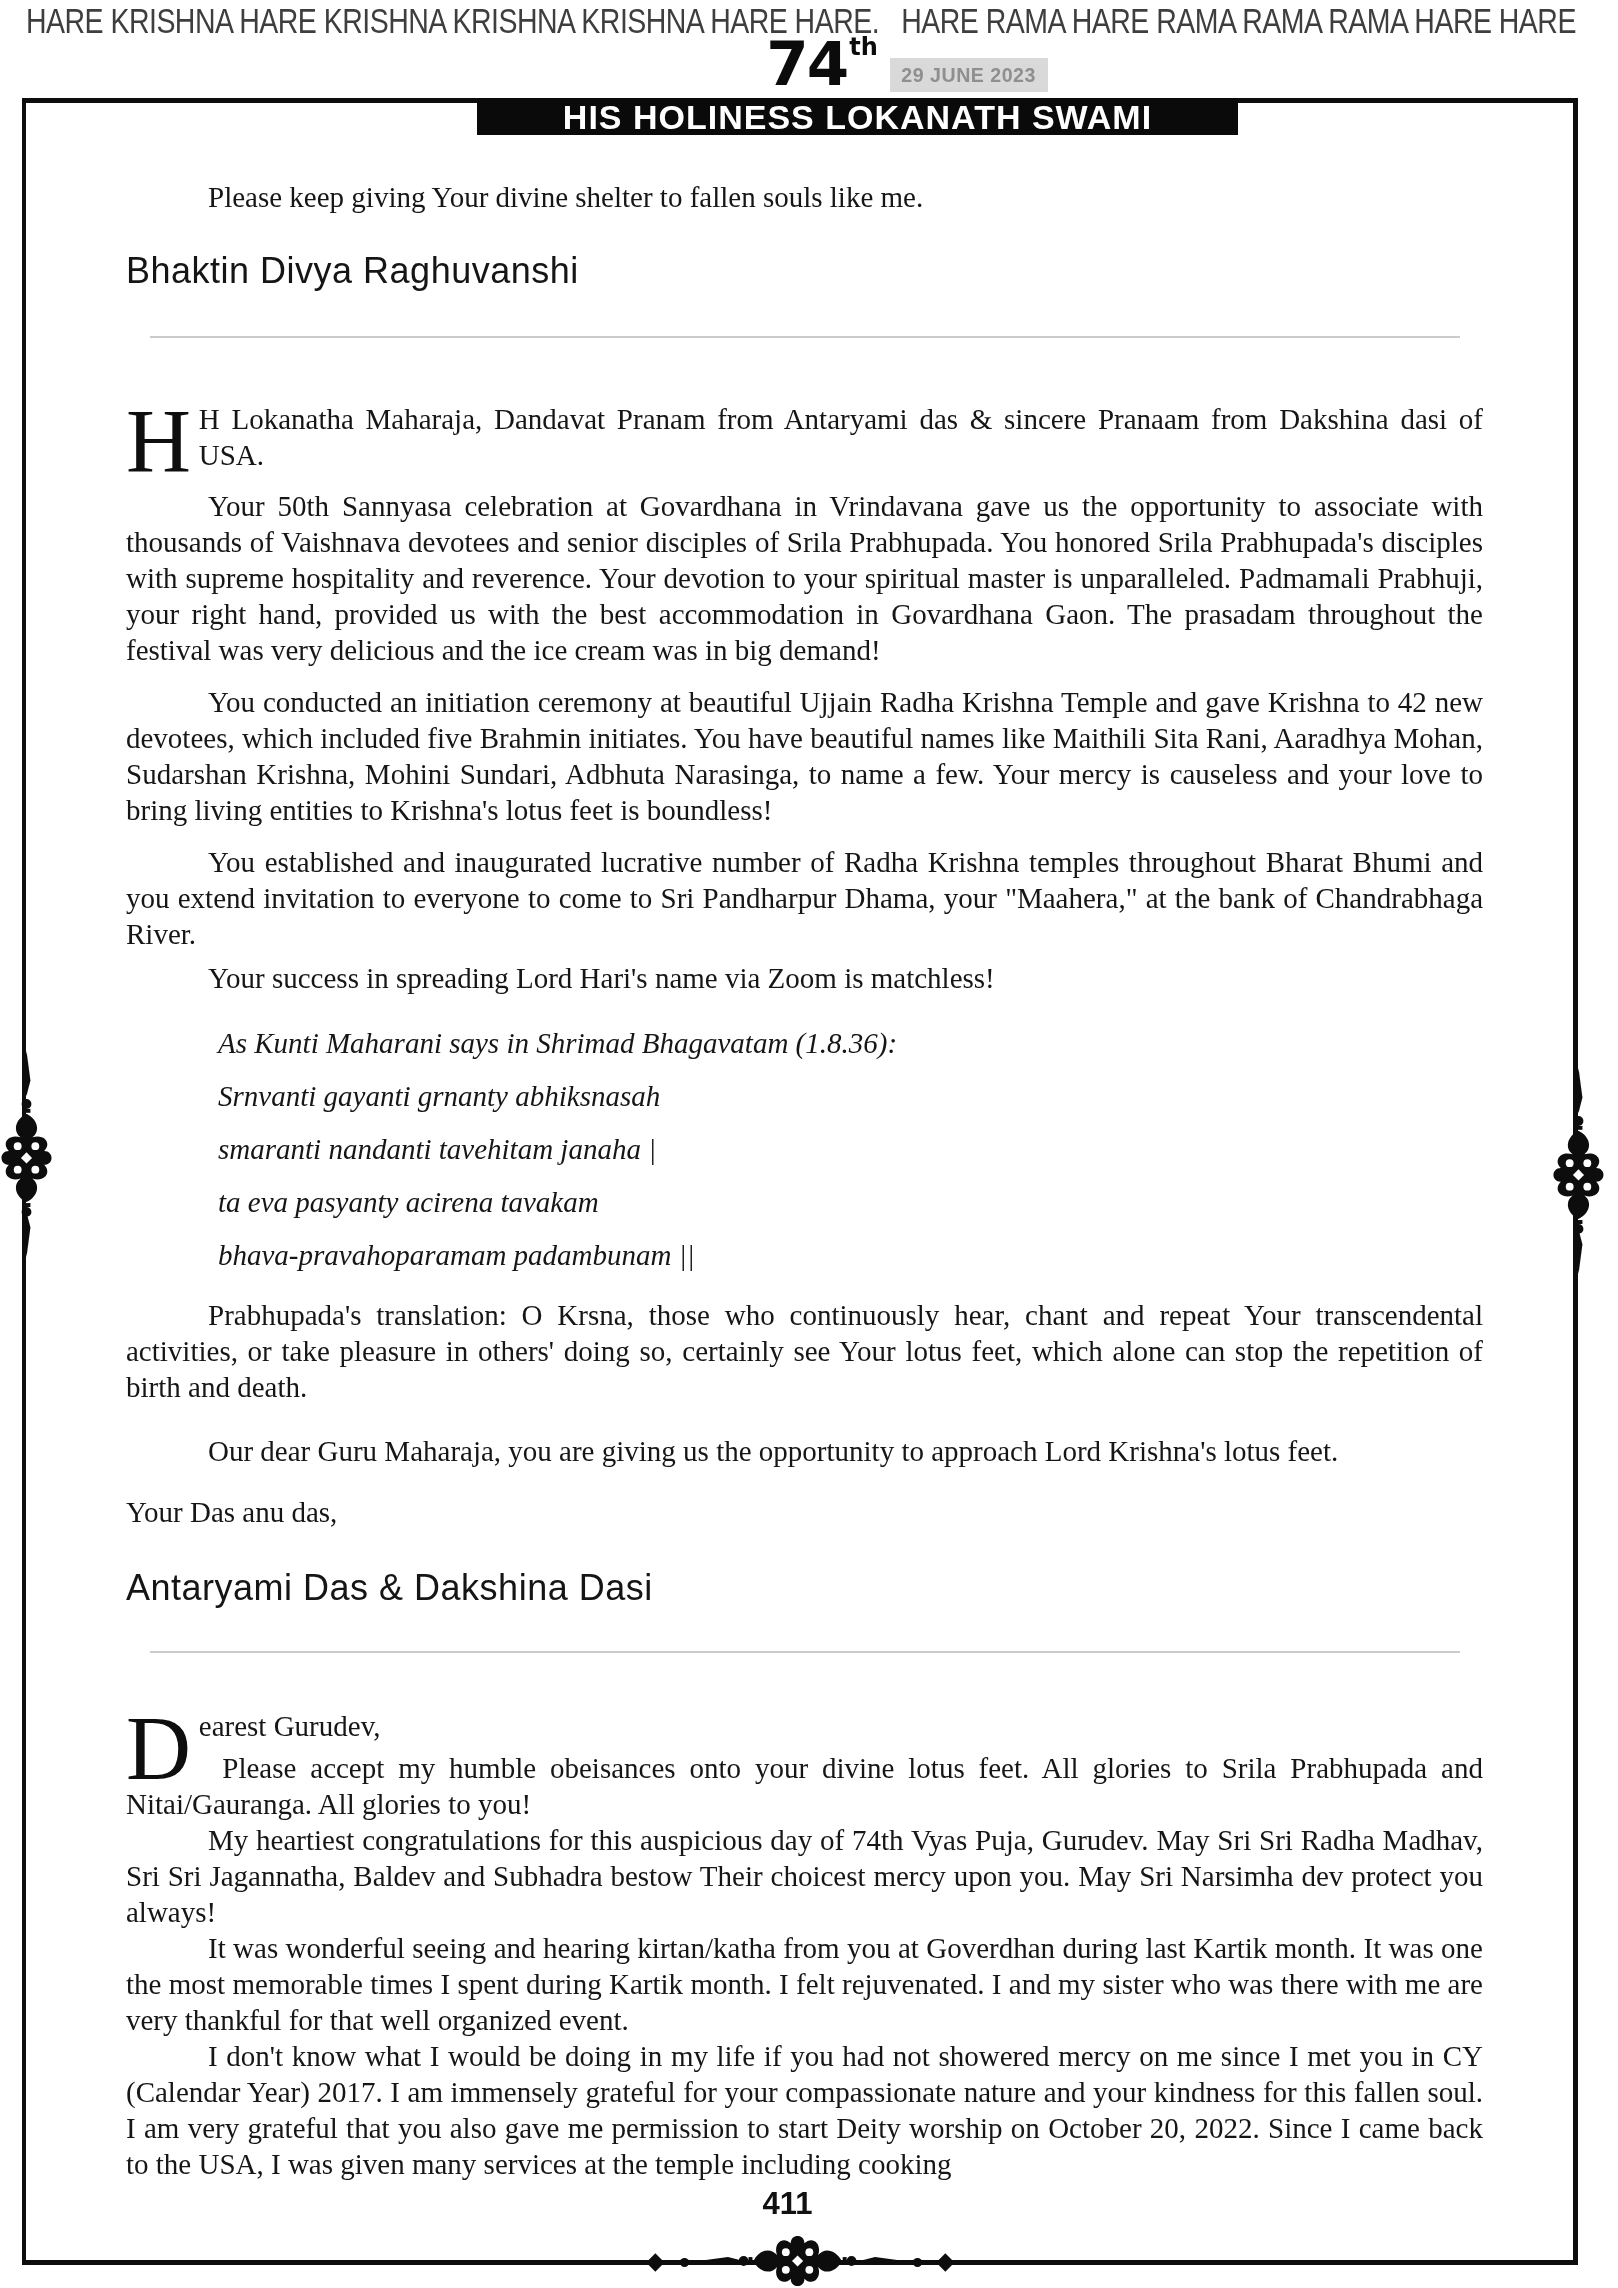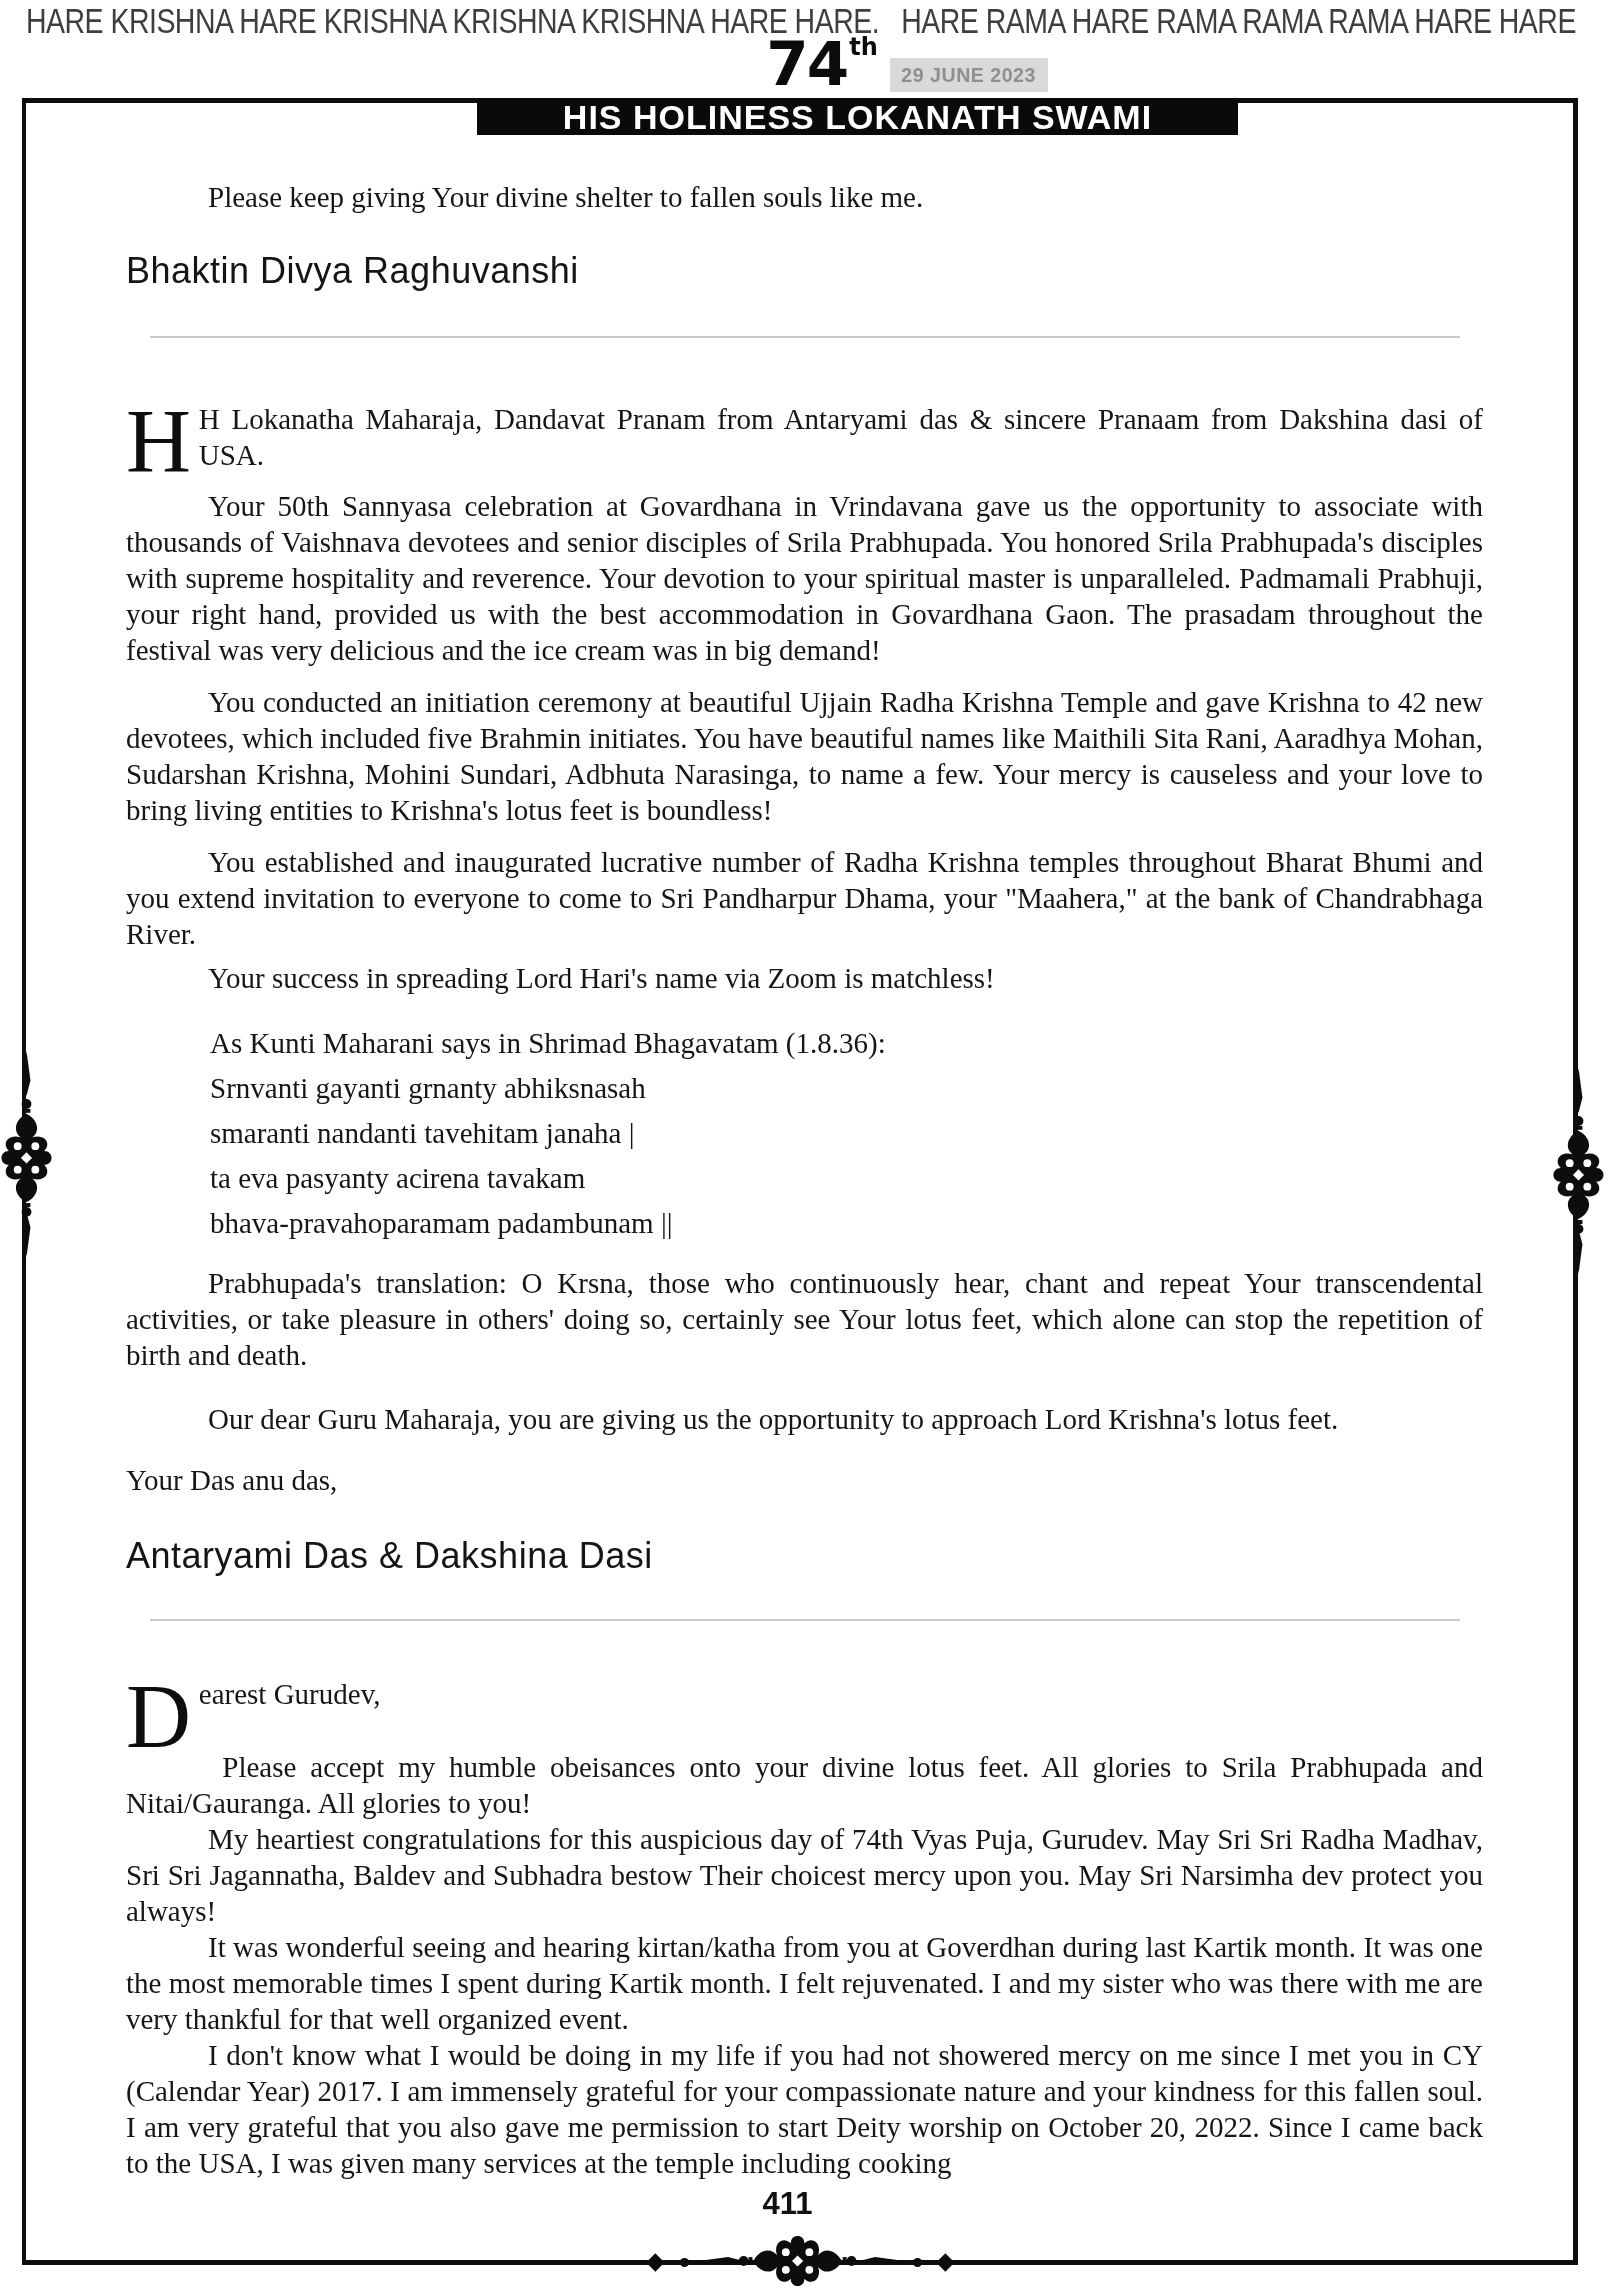--- a/index.html
+++ b/index.html
@@ -86,21 +86,21 @@
   }
   .divider { border:none; border-top:2px solid #cbcbcb; margin:45px 23.5px 63px 23.5px; }
   .divider-2 { margin-top:43px; margin-bottom:55px; }
   .salutation { margin:0; text-align:justify; }
   .dropcap {
     float:left; font-family:"Liberation Serif", serif; font-weight:400;
     font-size:90px; line-height:73px; padding:3.9px 7.8px 0 0; color:#0e0e0e;
   }
   .after-drop { text-indent:23.5px; }
   .verse { margin-top:29px; padding-left:76px; line-height:37px; }
-  .verse div { margin:8px; }
+  .verse div { margin:16px;font-style:italic; }
   .valediction { margin-top:25.5px; }
   .sig-2 { margin-top:35px; }
 
   
   .page-number {
     position:absolute; top:2186px; left:0; right:0; text-align:center;
     transform:translateX(-21.6px);
     font-family:"Liberation Sans", sans-serif; font-weight:700;
     font-size:31px; color:#111111;
   }
@@ -202,21 +202,21 @@
     </div>
 
     <p class="para" style="margin-top:23.5px;">Prabhupada's translation: O Krsna, those who continuously hear, chant and repeat Your transcendental activities, or take pleasure in others' doing so, certainly see Your lotus feet, which alone can stop the repetition of birth and death.</p>
     <p class="para" style="margin-top:27.4px;">Our dear Guru Maharaja, you are giving us the opportunity to approach Lord Krishna's lotus feet.</p>
     <p class="valediction" style="margin-bottom:0;">Your Das anu das,</p>
     <div class="signature sig-2">Antaryami Das &amp; Dakshina Dasi</div>
 
     <hr class="divider divider-2">
 
     <p class="salutation"><span class="dropcap">D</span><span>earest Gurudev,</span></p>
-    <p class="para after-drop" style="margin-top:37px;">Please accept my humble obeisances onto your divine lotus feet. All glories to Srila Prabhupada and Nitai/Gauranga. All glories to you!</p>
+    <p class="para after-drop" style="margin-top:6px;">Please accept my humble obeisances onto your divine lotus feet. All glories to Srila Prabhupada and Nitai/Gauranga. All glories to you!</p>
     <p class="para no-gap">My heartiest congratulations for this auspicious day of 74th Vyas Puja, Gurudev. May Sri Sri Radha Madhav, Sri Sri Jagannatha, Baldev and Subhadra bestow Their choicest mercy upon you. May Sri Narsimha dev protect you always!</p>
     <p class="para no-gap">It was wonderful seeing and hearing kirtan/katha from you at Goverdhan during last Kartik month. It was one the most memorable times I spent during Kartik month. I felt rejuvenated. I and my sister who was there with me are very thankful for that well organized event.</p>
     <p class="para no-gap">I don't know what I would be doing in my life if you had not showered mercy on me since I met you in CY (Calendar Year) 2017. I am immensely grateful for your compassionate nature and your kindness for this fallen soul. I am very grateful that you also gave me permission to start Deity worship on October 20, 2022. Since I came back to the USA, I was given many services at the temple including cooking</p>
   </div>
 
   <div class="page-number">411</div>
 
 </div>
 
 

